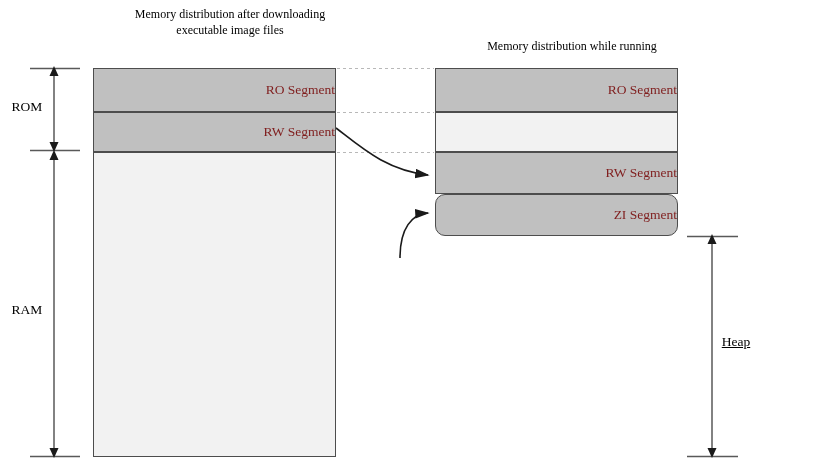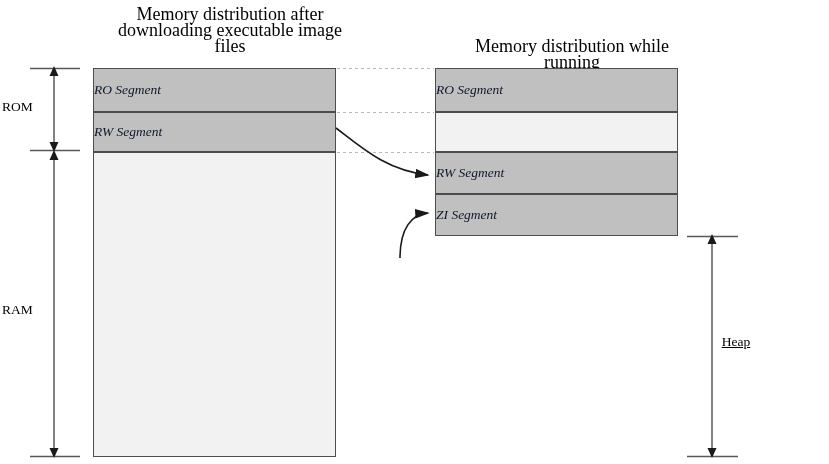--- a/index.html
+++ b/index.html
@@ -25,47 +25,46 @@
     left: 0;
     top: 0;
     width: 829px;
     height: 464px;
     pointer-events: none;
   }
 
   .ttl {
     position: absolute;
     text-align: center;
-    font-size: 18px;
+    font-size: 12px;
     line-height: 16px;
     color: #000;
     white-space: pre-line;
   }
   #title-left  { left: 110px; top: 6px;  width: 240px; }
   #title-right { left: 452px; top: 12px; width: 240px; margin-top: 26px; }
 
   .segbox {
     position: absolute;
     box-sizing: border-box;
     border: 1.3px solid #4d4d4d;
     display: flex;
     align-items: center;
-    justify-content: flex-start;
+    justify-content: flex-end;
     font-size: 13.5px;
-    color: #0f172a;
-    font-style: italic;
+    color: #7f1d1d;
   }
   .fill-gray  { background: #c0c0c0; }
   .fill-light { background: #f2f2f2; }
 
   .axlabel {
     position: absolute;
     font-size: 13.5px;
     color: #000;
-    text-align: left;
+    text-align: center;
     line-height: 16px;
     white-space: pre-line;
   }
   #label-rom  { left: 2px;   top: 99px;  width: 50px; }
   #label-ram  { left: 2px;   top: 302px; width: 50px; }
   #label-zi-end { left: 728px; top: 228px; width: 100px; }
   #label-heap   { left: 706px; top: 334px; width: 60px; text-align: center; text-decoration: underline; }
 </style>
 </head>
 <body>
@@ -137,21 +136,21 @@
   </div>
 
   <div class="segbox fill-light" style="left:435px; top:112px; width:243px; height:40px;">
     <span></span>
   </div>
 
   <div class="segbox fill-gray" style="left:435px; top:152px; width:243px; height:42px;">
     <span>RW Segment</span>
   </div>
 
-  <div class="segbox fill-gray" style="left:435px; top:194px; width:243px; height:42px;">
+  <div class="segbox fill-gray" style="left:435px; top:194px; width:243px; height:42px;border-radius:10px;">
     <span>ZI Segment</span>
   </div>
 
 
   <div class="axlabel" id="label-rom">ROM</div>
 
   <div class="axlabel" id="label-ram">RAM</div>
 
 
   <div class="axlabel" id="label-heap">Heap</div>

